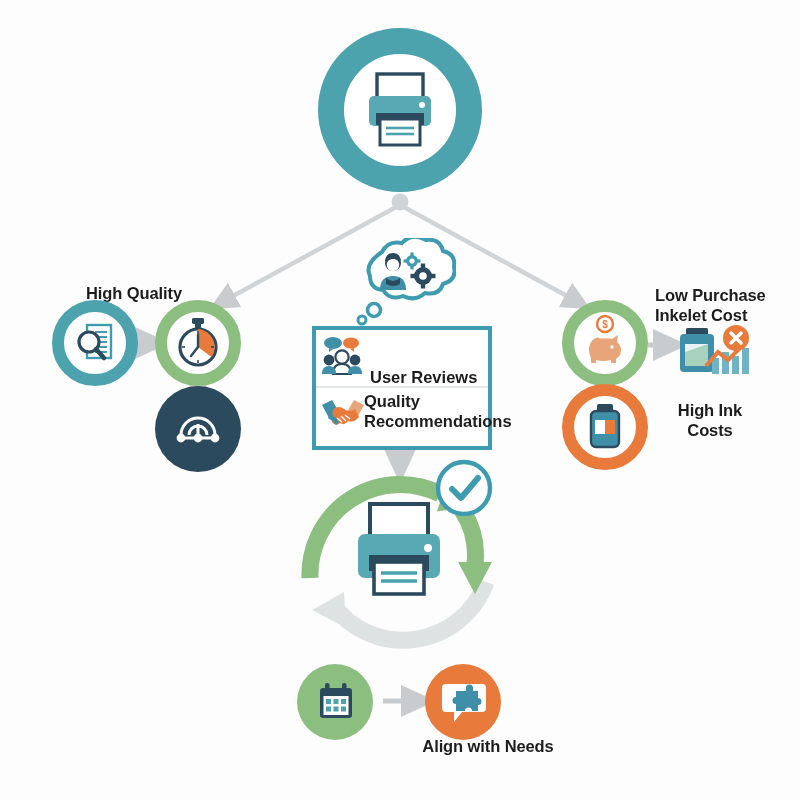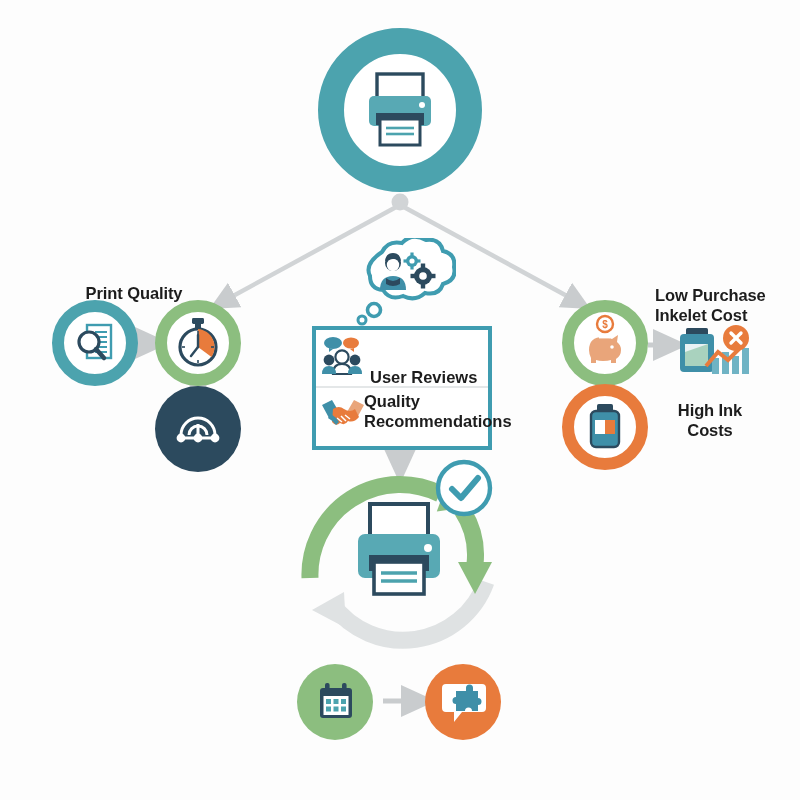--- a/index.html
+++ b/index.html
@@ -148,21 +148,21 @@
     <g fill="#2c4a5e">
       <circle cx="71" cy="38" r="9"></circle>
         <circle cx="71" cy="38" r="3.8" fill="#ffffff"></circle>
       <rect x="68.8" y="25.5" width="4.4" height="6"></rect>
         <rect x="68.8" y="44.5" width="4.4" height="6"></rect>
       <rect x="58.5" y="35.8" width="6" height="4.4"></rect>
         <rect x="77.5" y="35.8" width="6" height="4.4"></rect>
     </g>
   </svg>
 
-  <div class="label node-label" style="left:64px; top:283px; width:140px; text-align:center;">Print Quality</div>
+  <div class="label node-label" style="left:64px; top:283px; width:140px; text-align:center;">High Quality</div>
 
   <div class="ring" style="left:52px; top:300px; width:86px; height:86px; border:12px solid #4ca3ae;"></div>
   <svg class="icon-box" style="left:70px; top:318px; width:50px; height:50px;" viewBox="0 0 50 50">
     <rect x="17" y="7" width="24" height="33" fill="#ffffff" stroke="#3f9cb0" stroke-width="2.4"></rect>
     <g stroke="#3f9cb0" stroke-width="2">
       <line x1="25" y1="14" x2="37" y2="14"></line>
         <line x1="25" y1="19" x2="37" y2="19"></line>
       <line x1="25" y1="24" x2="37" y2="24"></line>
         <line x1="25" y1="29" x2="37" y2="29"></line>
       <line x1="25" y1="34" x2="37" y2="34"></line>
@@ -314,14 +314,15 @@
     </g>
   </svg>
 
   <div class="solid-circle" style="left:425px; top:664px; width:76px; height:76px; background:#e87b3c;"></div>
   <svg class="icon-box" style="left:442px; top:680px; width:44px; height:46px;" viewBox="0 0 44 46">
     <path d="M4 4 h36 a4 4 0 0 1 4 4 v20 a4 4 0 0 1 -4 4 h-20 l-8 10 l0-10 h-8
              a4 4 0 0 1 -4 -4 v-20 a4 4 0 0 1 4 -4 z" fill="#ffffff"></path>
     <path d="M14 11 h10 v-3 a3.5 3.5 0 0 1 7 0 v3 h5 v7 a3.5 3.5 0 0 1 0 7 v6 h-6
              a3.5 3.5 0 0 0 -7 0 h-9 v-7 a3.5 3.5 0 0 1 0 -7 z" fill="#3f8fa8"></path>
   </svg>
+  <div class="label node-label" style="left:408px; top:736px; width:160px; text-align:center;">Align with Needs</div>
 
 </div>
 
 </body></html>

